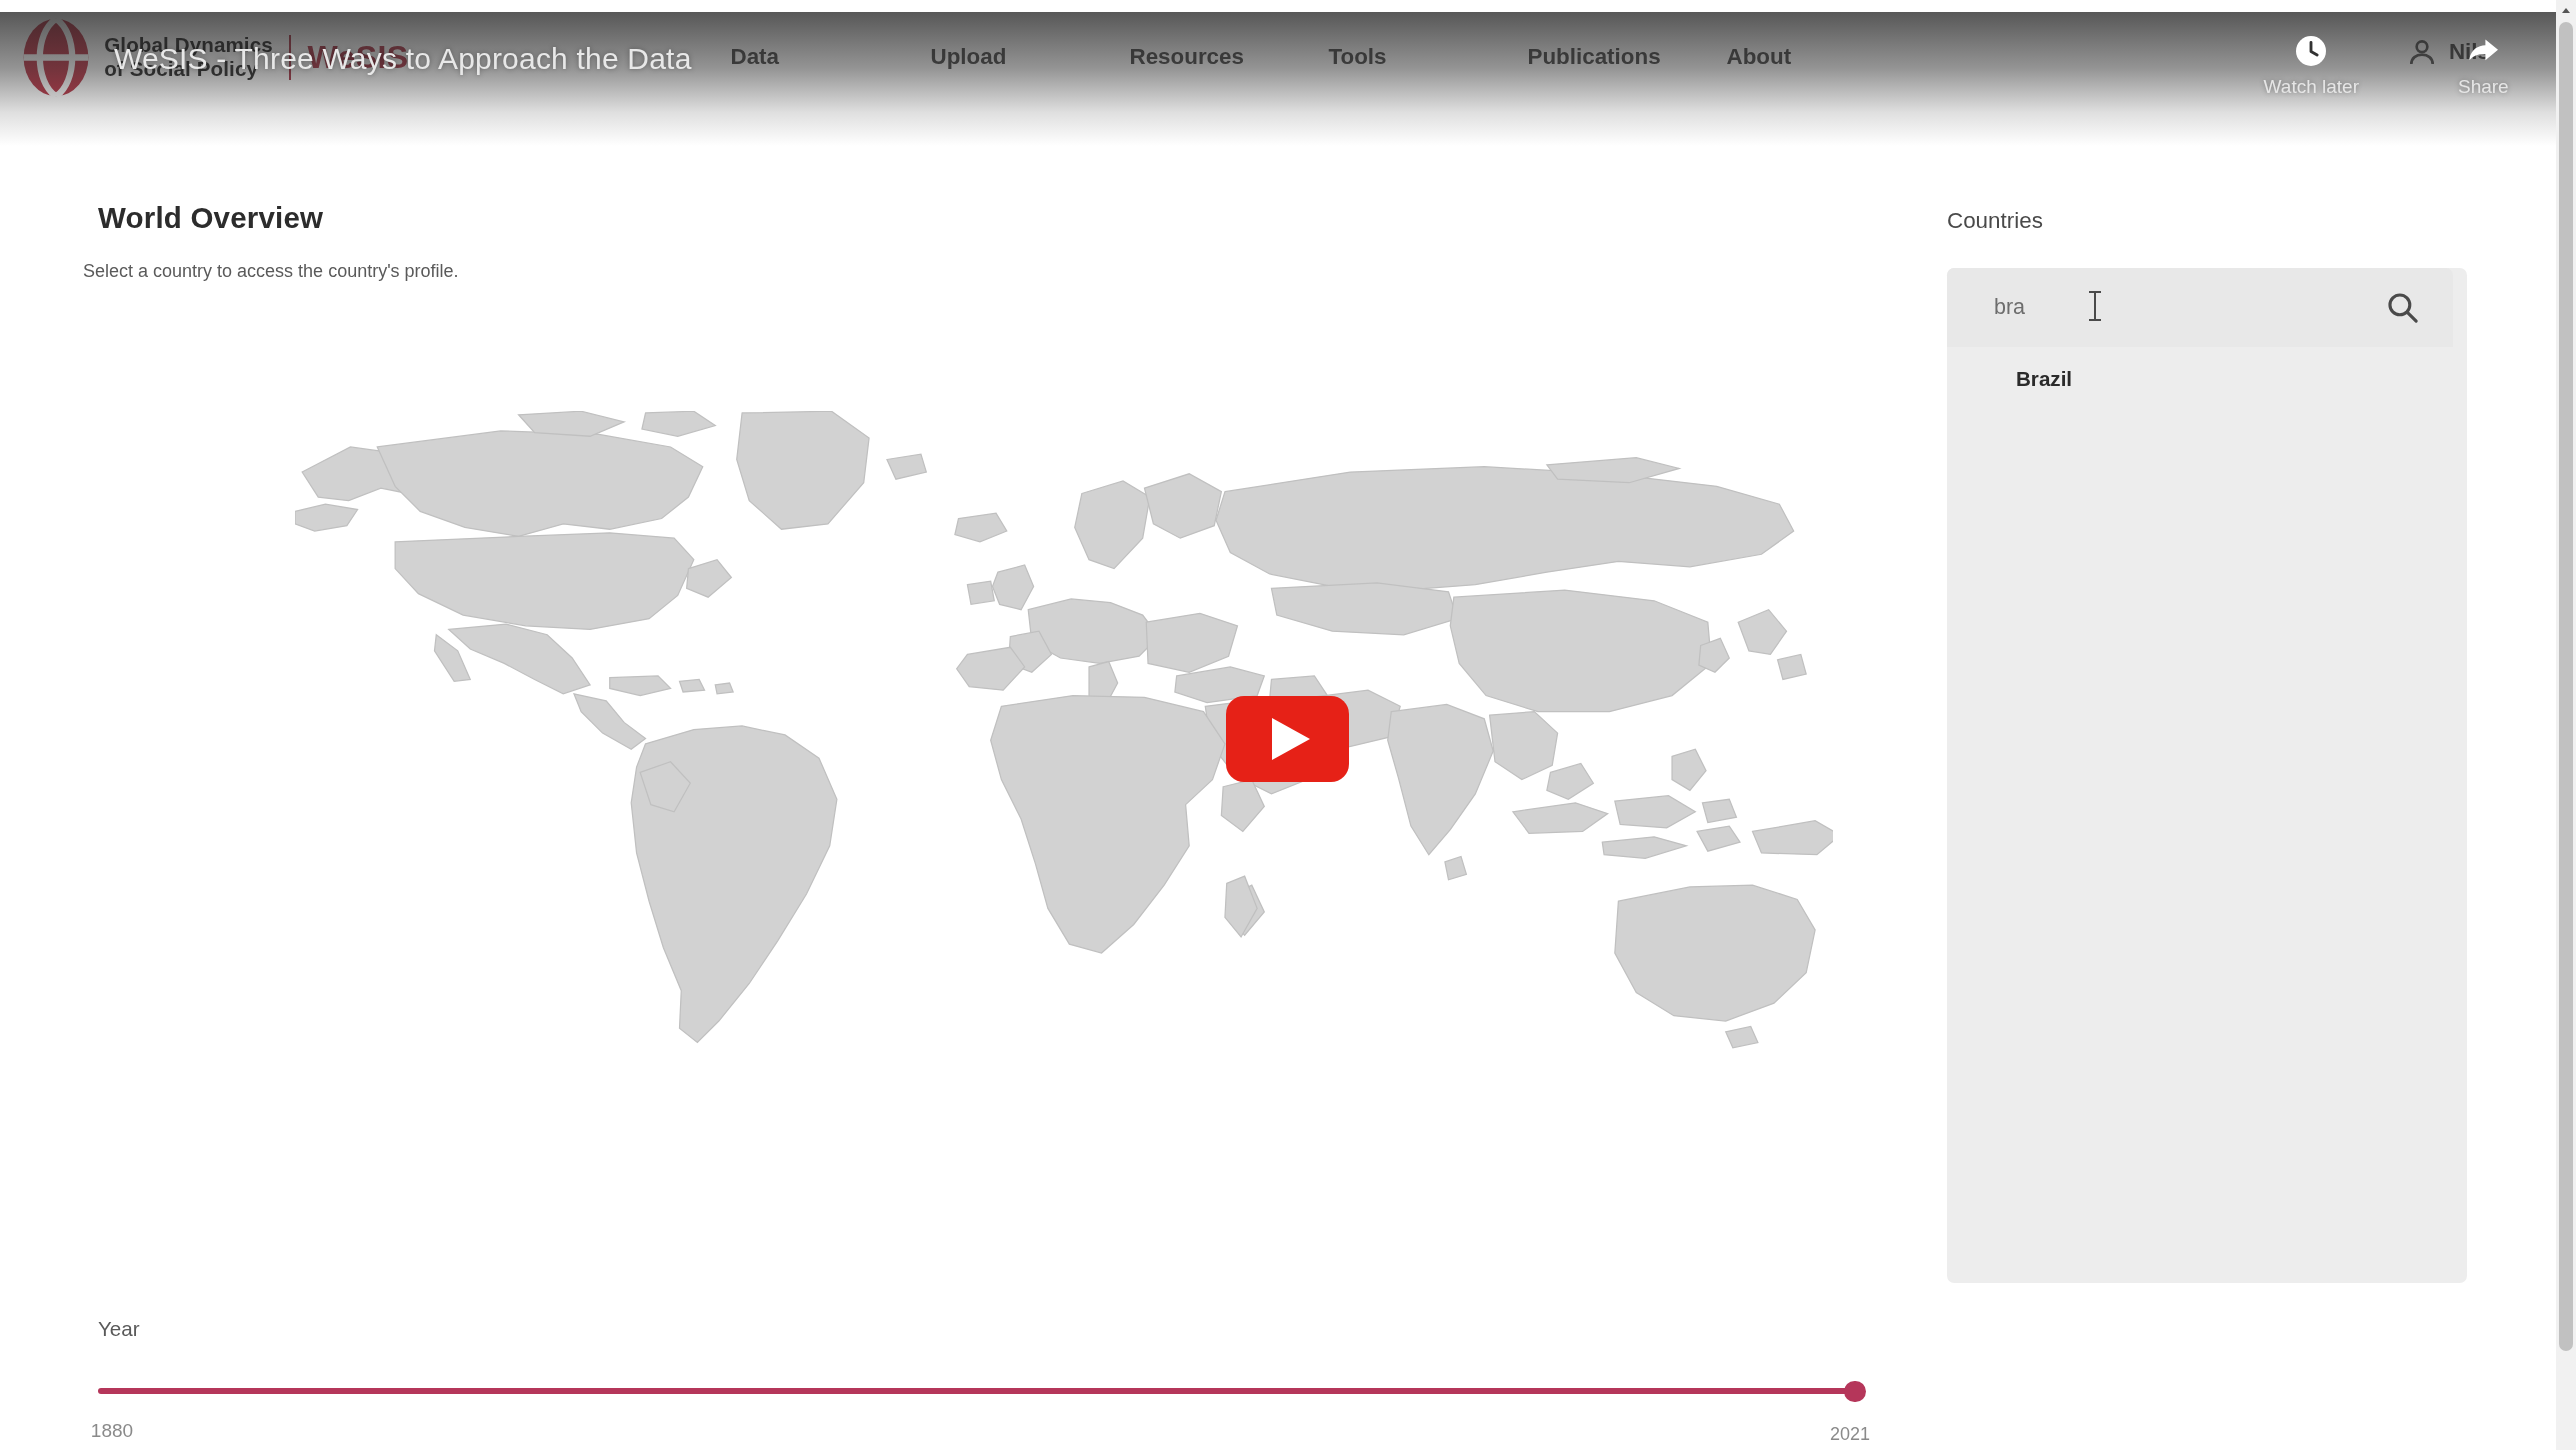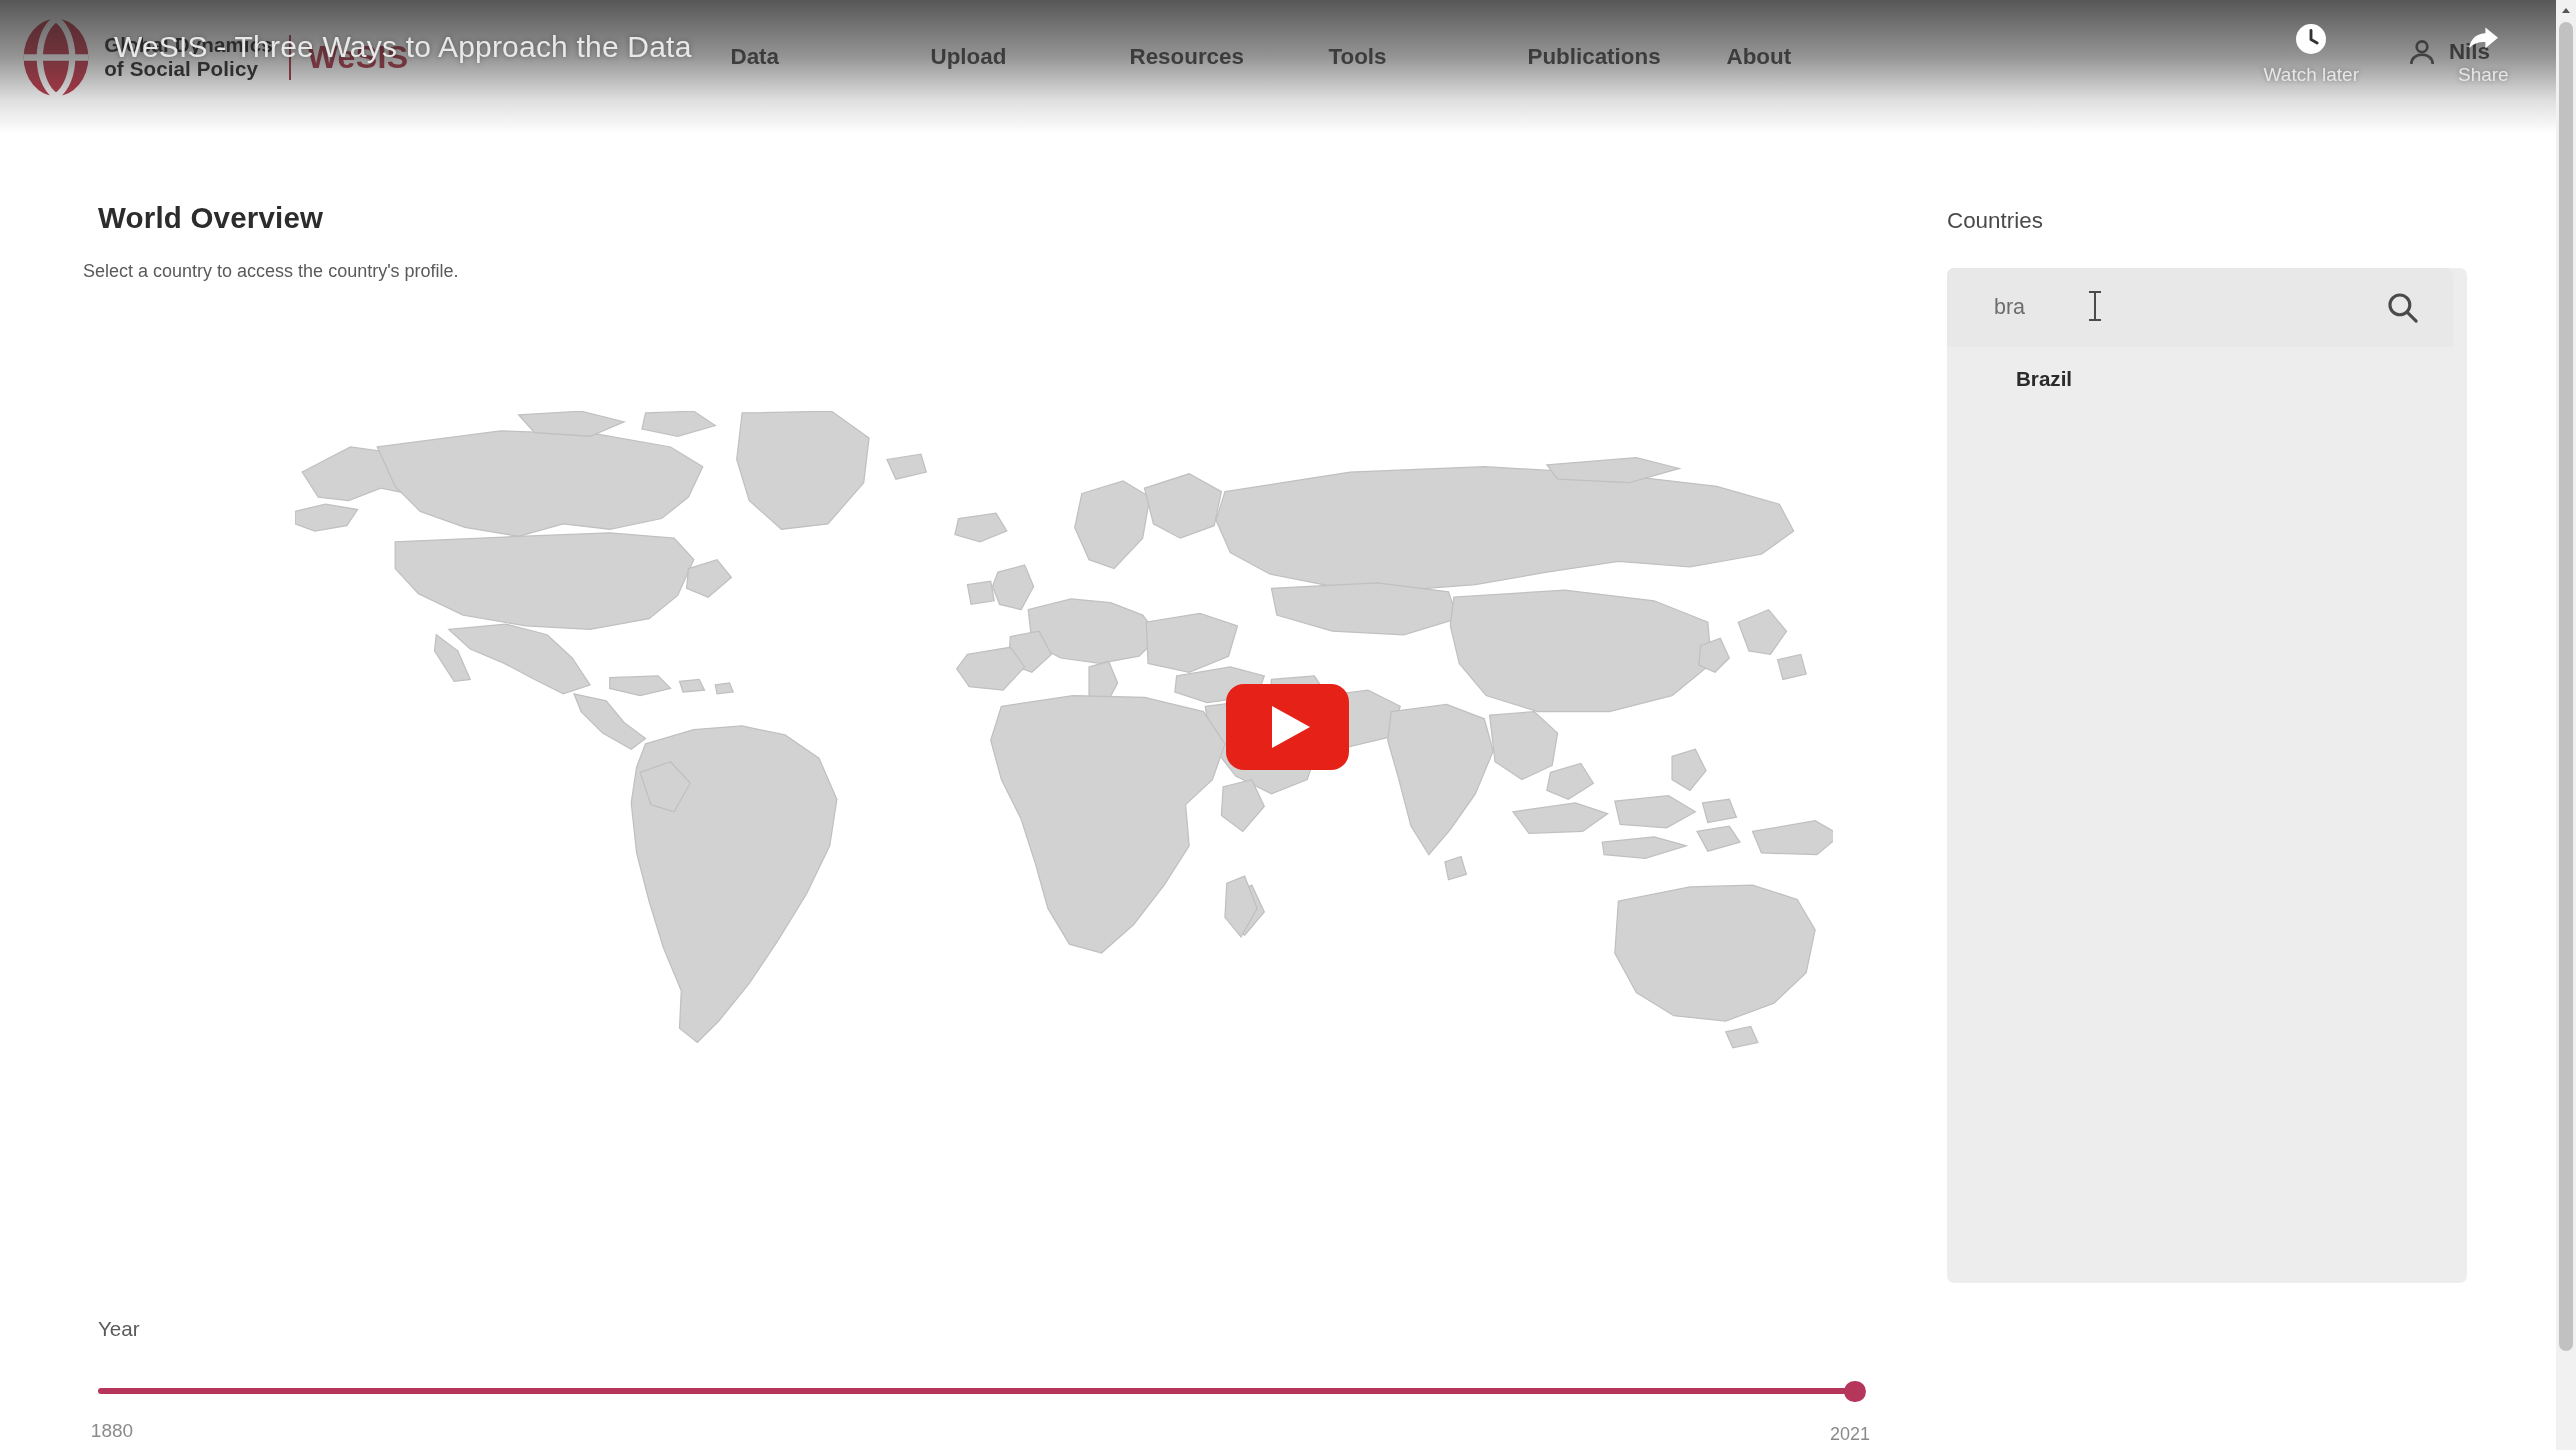--- a/index.html
+++ b/index.html
@@ -136,21 +136,21 @@
     position:absolute; left:5.4px; top:8px;
     width:0;height:0;border-left:4.5px solid transparent;border-right:4.5px solid transparent;
     border-bottom:5.4px solid #555;
   }
   .sb-thumb {
     position:absolute; left:2.7px; top:21.5px; width:14.3px; height:1329px;
     background:#c1c1c1; border-radius:7.2px;
   }
 
   
-  #yt { position:absolute; left:0; top:0; width:2556px; height:1172px; pointer-events:none; }
+  #yt { position:absolute; left:0; top:12px; width:2556px; height:1172px; pointer-events:none; }
 
   .yt-topgrad {
     position:absolute; left:0; top:0; width:2556px; height:134px;
     background:linear-gradient(to bottom, rgba(40,40,40,.78) 0%, rgba(60,60,60,.55) 42%, rgba(110,110,110,.22) 75%, rgba(255,255,255,0) 100%);
   }
   .yt-title {
     position:absolute; left:114px; top:30px;
     font-size:30px; color:#e8e8e8; font-weight:400; letter-spacing:0.2px;
     text-shadow:0 0 5.4px rgba(0,0,0,.35);
     white-space:nowrap;

